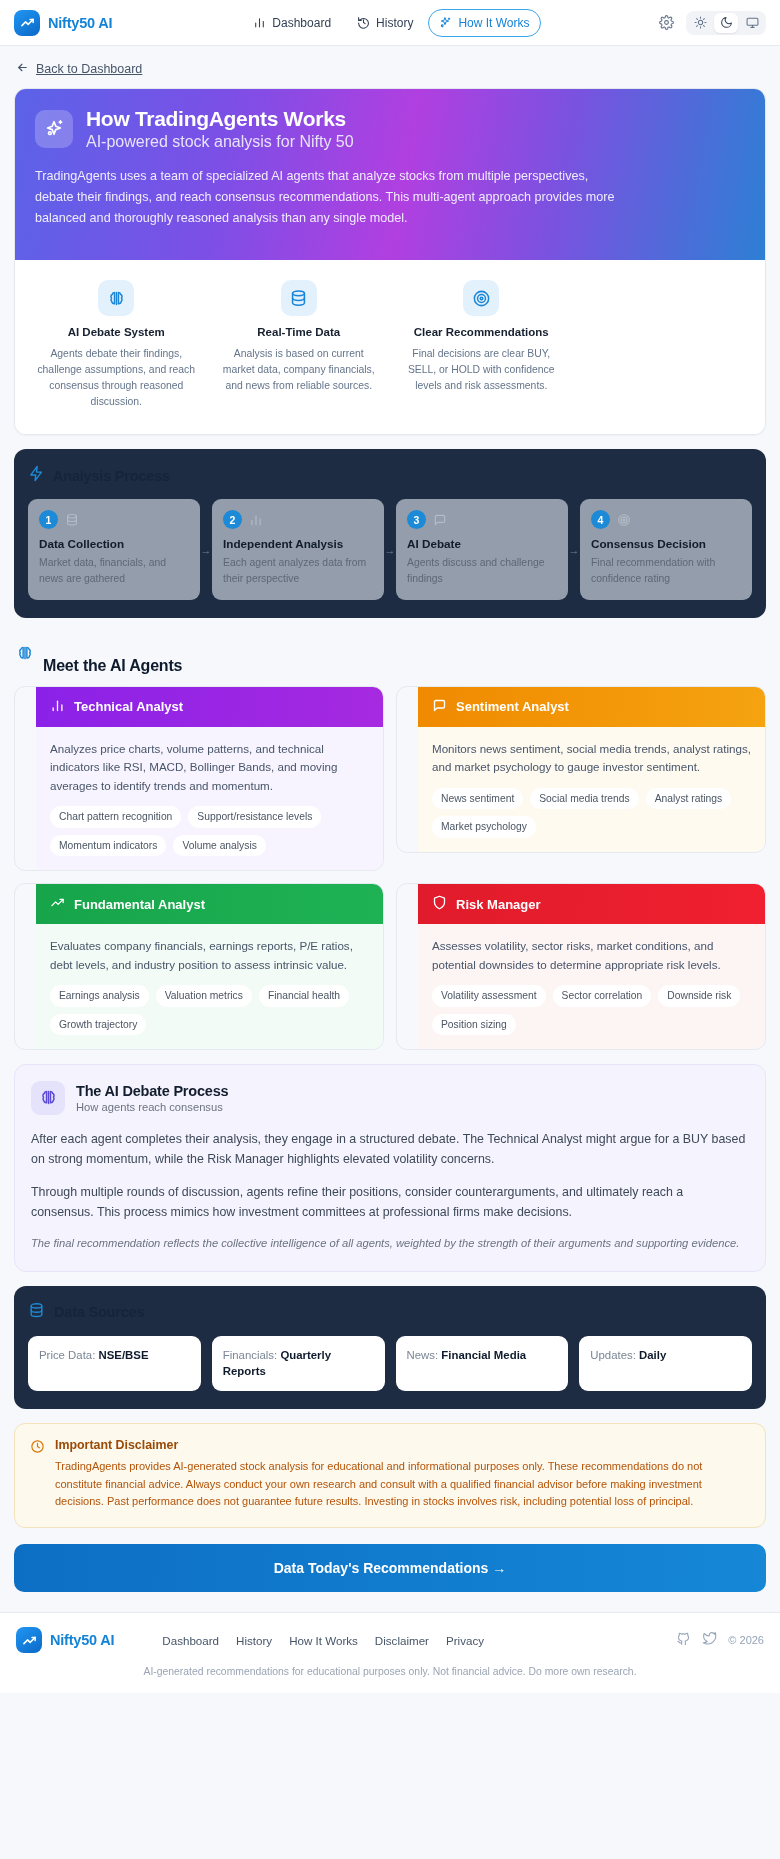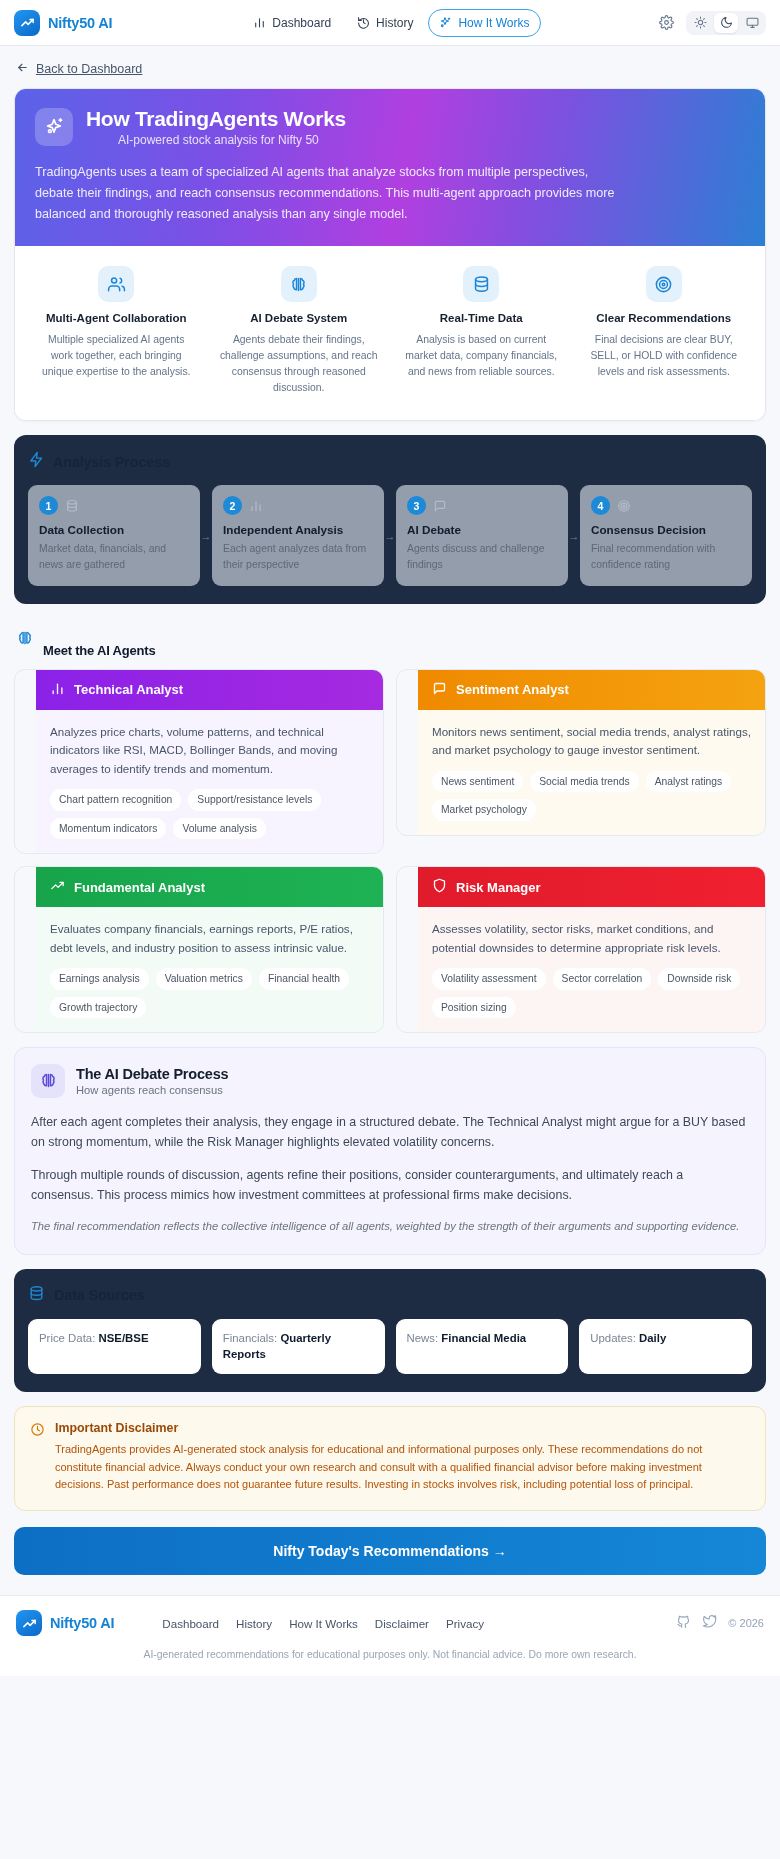--- a/index.html
+++ b/index.html
@@ -64,31 +64,31 @@
 
   
   .hero {
     border-radius: 12px; overflow: hidden;
     background: #fff;
     border: 1px solid #e3e8ef;
     box-shadow: 0 1px 2px rgba(16,24,40,.04);
   }
   .hero-top {
     background: linear-gradient(100deg,#5b63e8 0%, #7c4fe6 28%, #b13fe0 52%, #7a52e0 72%, #2d7fd4 100%);
-    padding: 18px 20px 22px 20px;
+    padding: 18px 20px 32px 20px;
     color: #fff;
   }
   .hero-head { display: flex; align-items: center; gap: 13px; }
   .hero-badge {
     width: 38px; height: 38px; border-radius: 10px;
     background: rgba(255,255,255,.22);
     display:flex; align-items:center; justify-content:center;
   }
   .hero-title { font-size: 21px; font-weight: bold; letter-spacing: -0.3px; line-height: 1.15; }
-  .hero-sub { font-size: 12px; color: #e8e2fb; margin-top: 2px; margin-left: 32px; }
+  .hero-sub { font-size: 16px; color: #e8e2fb; margin-top: 2px; }
   .hero-body { margin-top: 15px; font-size: 12.6px; line-height: 1.65; color: #f0ecfd; max-width: 585px; }
 
   .hero-features {
     display: grid; grid-template-columns: repeat(4, 1fr);
     gap: 4px; padding: 20px 12px 24px 12px; background:#fff;
   }
   .feat { text-align: center; padding: 0 10px; }
   .feat-ico {
     width: 36px; height: 36px; border-radius: 10px;
     background: #e3f1fd; color: #1b86d8;
@@ -119,21 +119,21 @@
   .step-ico { color: #b4bcc7; display:flex; }
   .step-title { font-size: 11.7px; font-weight: bold; color: #111c2c; margin-bottom: 5px; }
   .step-desc { font-size: 10.4px; color: #5d6877; line-height: 1.5; }
   .step-arrow {
     position: absolute; right: -12px; top: 50%; transform: translateY(-50%);
     color: #7a8697; font-size: 11px; width: 12px; text-align: center;
   }
 
   
   .sec-head { display: flex; align-items: center; gap: 9px; margin: 18px 0 11px 2px; }
-  .sec-head .t { font-size: 13px; font-weight: bold; color: #0f1b2d; letter-spacing: -.2px; margin-top: 21px; }
+  .sec-head .t { font-size: 16px; font-weight: bold; color: #0f1b2d; letter-spacing: -.2px; margin-top: 21px; }
 
   .agents { display: grid; grid-template-columns: 1fr 1fr; gap: 12px; }
   .agent { border-radius: 11px; overflow: hidden; border: 1px solid #e5e9f0; }
   .agent-head {
     padding: 11px 14px; display: flex; align-items: center; gap: 9px;
     color: #fff; font-size: 13px; font-weight: bold;
   }
   .agent-body { padding: 13px 14px 14px 14px; }
   .agent-desc { font-size: 11.6px; line-height: 1.6; color: #475569; }
   .chips { display: flex; flex-wrap: wrap; gap: 7px; margin-top: 11px; }
@@ -312,32 +312,20 @@
           <div class="hero-sub">AI-powered stock analysis for Nifty 50</div>
         </div>
       </div>
       <p class="hero-body">TradingAgents uses a team of specialized AI agents that analyze stocks from multiple perspectives, debate their findings, and reach consensus recommendations. This multi-agent approach provides more balanced and thoroughly reasoned analysis than any single model.</p>
     </div>
 
     <div class="hero-features">
       <div class="feat">
         <div class="feat-ico">
           <svg width="19" height="19" viewBox="0 0 24 24" fill="none" stroke="currentColor" stroke-width="1.9" stroke-linecap="round" stroke-linejoin="round">
-              <path d="M16 20v-2a4 4 0 0 0-4-4H6a4 4 0 0 0-4 4v2"></path>
-              <circle cx="9" cy="7" r="3.2"></circle>
-              <path d="M22 20v-2a4 4 0 0 0-3-3.8"></path>
-              <path d="M16.5 4.2a3.2 3.2 0 0 1 0 6"></path>
-            </svg>
-        </div>
-        <div class="feat-title">Multi-Agent Collaboration</div>
-        <div class="feat-desc">Multiple specialized AI agents work together, each bringing unique expertise to the analysis.</div>
-      </div>
-      <div class="feat">
-        <div class="feat-ico">
-          <svg width="19" height="19" viewBox="0 0 24 24" fill="none" stroke="currentColor" stroke-width="1.9" stroke-linecap="round" stroke-linejoin="round">
               <path d="M12 4.5v15"></path>
               <path d="M9.5 4.5A3 3 0 0 0 6.6 7 2.8 2.8 0 0 0 5 9.6a2.8 2.8 0 0 0 .8 2 2.8 2.8 0 0 0 .2 4 3 3 0 0 0 3.5 3V4.5z"></path>
               <path d="M14.5 4.5A3 3 0 0 1 17.4 7a2.8 2.8 0 0 1 1.6 2.6 2.8 2.8 0 0 1-.8 2 2.8 2.8 0 0 1-.2 4 3 3 0 0 1-3.5 3V4.5z"></path>
             </svg>
         </div>
         <div class="feat-title">AI Debate System</div>
         <div class="feat-desc">Agents debate their findings, challenge assumptions, and reach consensus through reasoned discussion.</div>
       </div>
       <div class="feat">
         <div class="feat-ico">
@@ -587,21 +575,21 @@
           <circle cx="12" cy="12" r="9"></circle>
           <polyline points="12 7 12 12 15 14"></polyline>
         </svg>
     </div>
     <div>
       <div class="disc-t">Important Disclaimer</div>
       <div class="disc-b">TradingAgents provides AI-generated stock analysis for educational and informational purposes only. These recommendations do not constitute financial advice. Always conduct your own research and consult with a qualified financial advisor before making investment decisions. Past performance does not guarantee future results. Investing in stocks involves risk, including potential loss of principal.</div>
     </div>
   </section>
 
-  <div class="cta">Nifty Today's Recommendations →</div>
+  <div class="cta">Data Today's Recommendations →</div>
 
 </div>
 
 <footer>
   <div class="f-row">
     <div class="f-brand">
       <div class="brand-logo">
         <svg width="15" height="15" viewBox="0 0 24 24" fill="none" stroke="#fff" stroke-width="2.4" stroke-linecap="round" stroke-linejoin="round">
             <polyline points="3 17 9 11 13 15 21 7"></polyline>
             <polyline points="16 7 21 7 21 12"></polyline>

